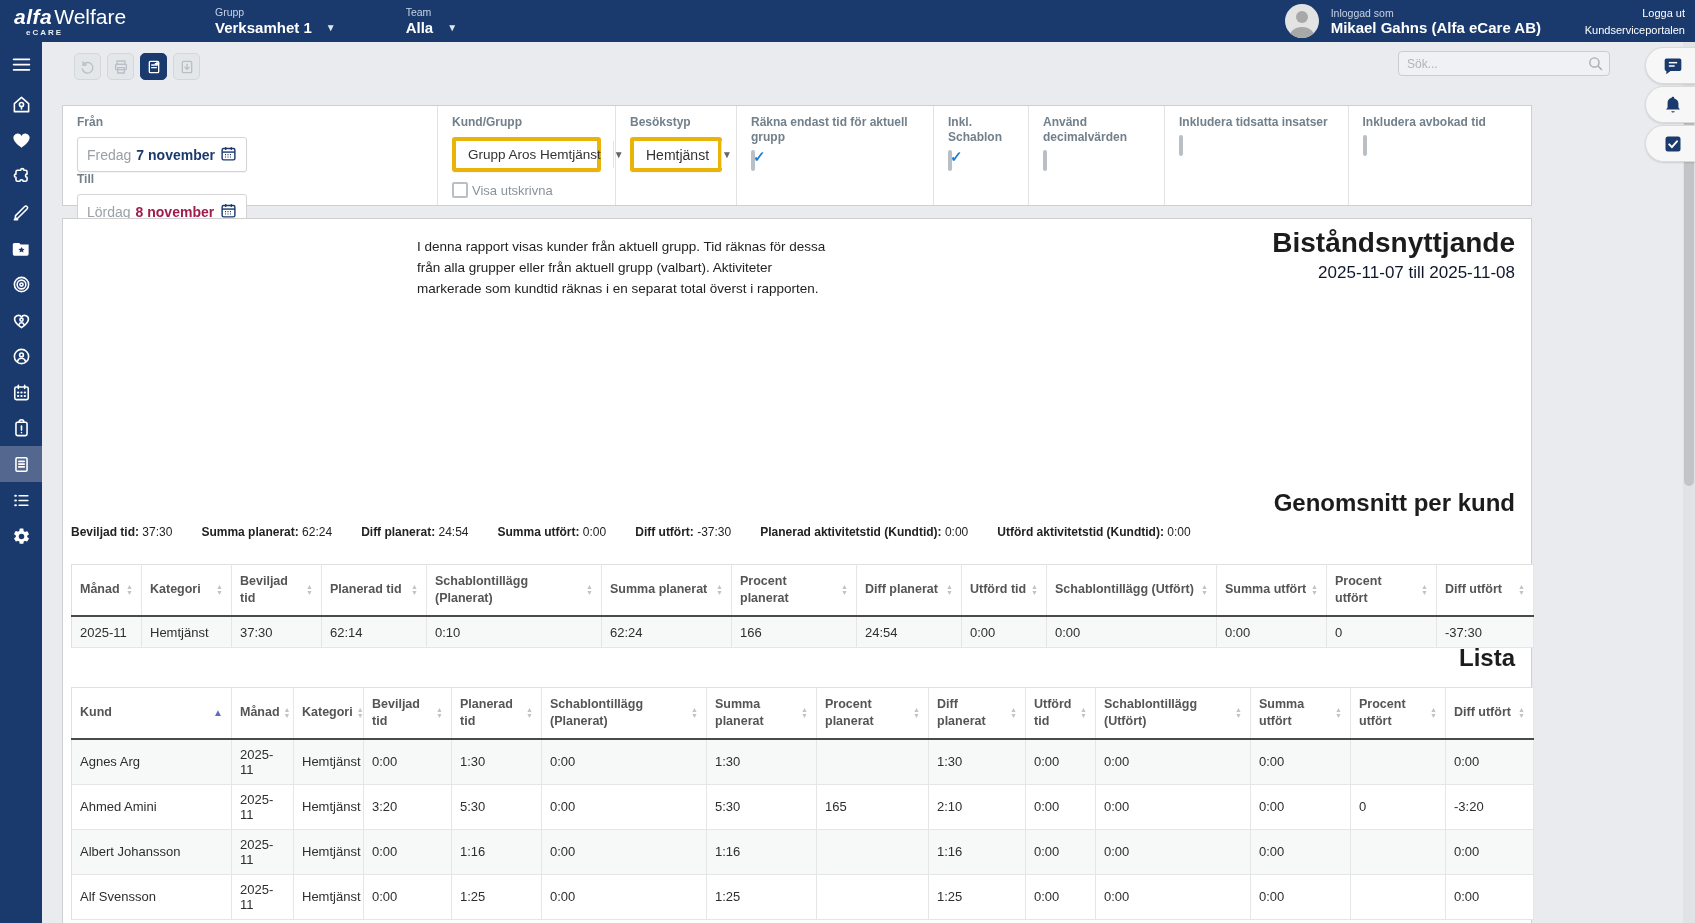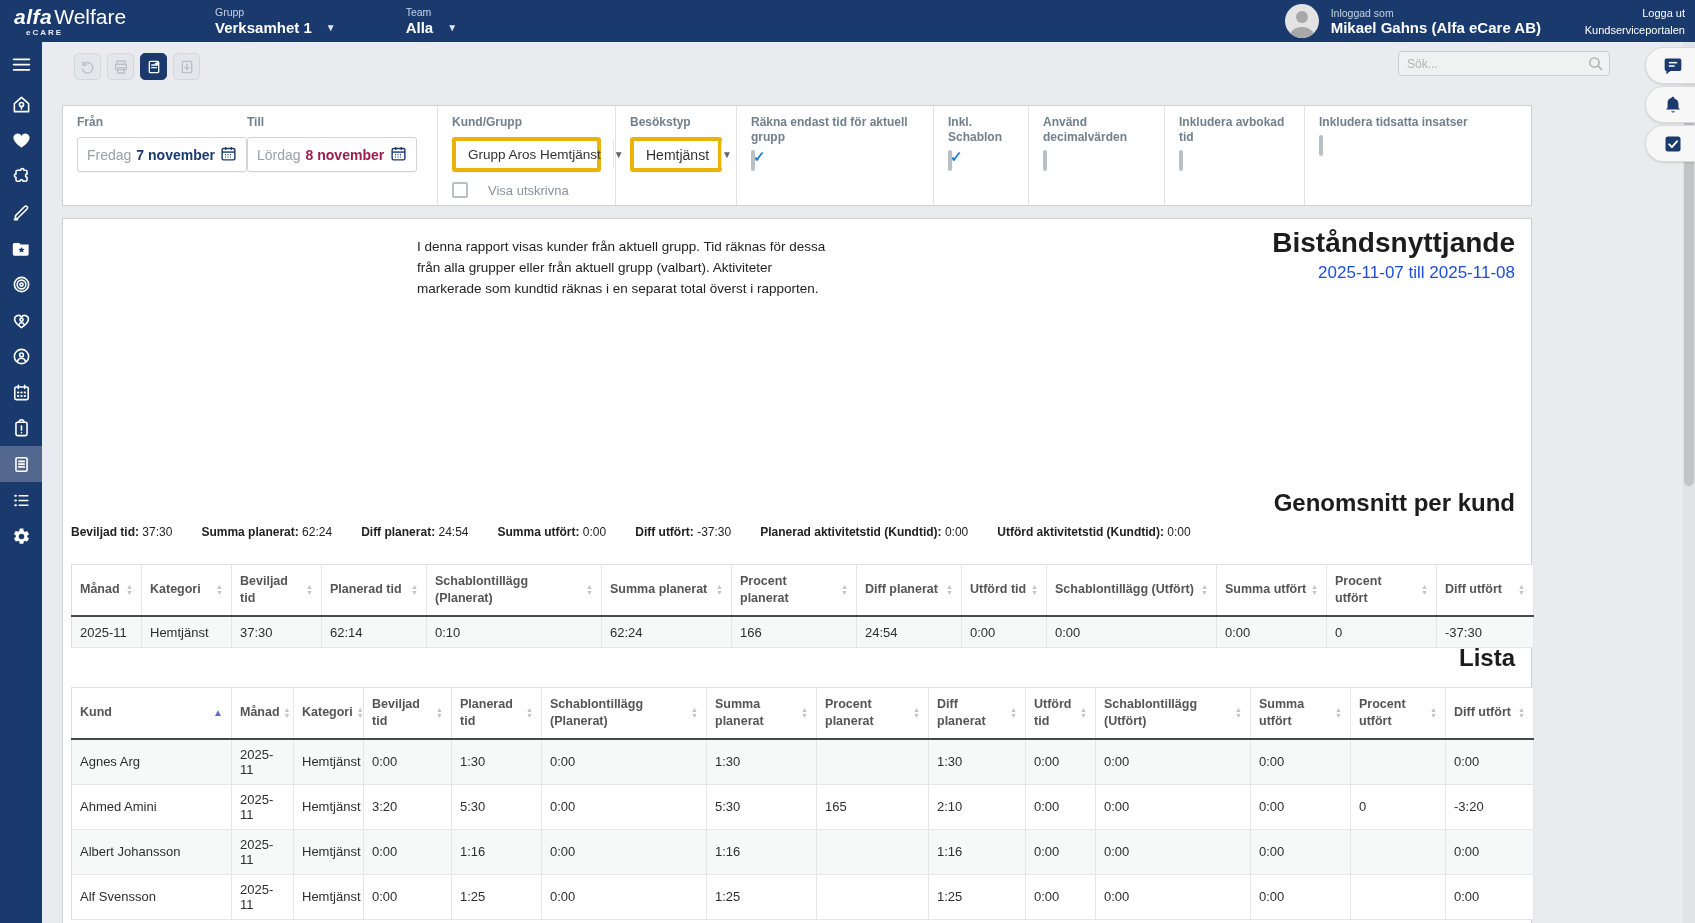--- a/index.html
+++ b/index.html
@@ -57,45 +57,45 @@
   
   .scrollbar { position:absolute; right:0; top:42px; width:12px; height:881px; background:#e2e3e5; z-index:35; }
   .scroll-thumb { position:absolute; left:1px; top:52px; width:10px; height:392px; background:#c2c4c7; border-radius:5px; }
 
   
   .filter-card { position:absolute; left:20px; top:63px; width:1470px; height:101px; background:#fff;
                  border:1px solid #cfcfcf; display:flex; }
   .f-sec { border-right:1px solid #e3e3e3; padding:9px 14px 0 14px; }
   .f-sec:last-child { border-right:none; flex:1; }
   .f-label { font-size:12px; font-weight:bold; color:#72808c; margin-bottom:7px; line-height:15px; }
-  .dates { display:flex; width:375px; }
+  .dates { display:flex; width:375px;flex-direction:column; }
   .date-group { width:170px; }
   .date-field { height:35px; border:1px solid #d4d4d4; border-radius:3px; background:#fff; display:flex;
                 align-items:center; padding:0 9px; font-size:14px; cursor:pointer; box-shadow:0 1px 1px rgba(0,0,0,.05); }
   .date-day { color:#9aa0a6; margin-right:5px; }
   .date-val { font-weight:bold; color:#1a3a6d; }
   .date-val.red { color:#9e1b4b; }
   .date-field .cal { margin-left:auto; color:#1a3a6d; }
   .select-box { height:35px; border:4px solid #eab308; border-radius:3px; background:#fff; display:flex;
                 align-items:center; font-size:14px; color:#333; cursor:pointer; box-shadow:0 1px 1px rgba(0,0,0,.05); }
   .select-text { padding:0 12px; flex:1; white-space:nowrap; }
   .select-caret { width:30px; align-self:stretch; border-left:1px solid #e3e3e3; display:flex; align-items:center;
                   justify-content:center; color:#666; font-size:10px; }
-  .chk-row { display:flex; align-items:center; gap:20px; margin-top:10px; }
+  .chk-row { display:flex; align-items:center; gap:4px; margin-top:10px; }
   .chk { width:16px; height:16px; border:2px solid #b9bfc4; border-radius:2px; background:#fff; position:relative; cursor:pointer; flex:0 0 16px; }
   .chk.checked::after { content:"✓"; position:absolute; left:0px; top:-4px; font-size:15px; font-weight:bold; color:#1d7fd4; }
   .chk-label { font-size:13px; color:#8a929a; }
   .f-chk-col .chk { margin-top:8px; }
 
   
   .report-card { position:absolute; left:20px; top:176px; width:1470px; height:800px; background:#fff;
                  border:1px solid #cfcfcf; }
   .rep-desc { position:absolute; left:354px; top:18px; width:420px; font-size:13.5px; color:#222; line-height:1.55; }
   .rep-title { position:absolute; right:16px; top:8px; font-size:28px; font-weight:bold; color:#1c1c1c; text-align:right; }
-  .rep-subtitle { position:absolute; right:16px; top:44px; font-size:17px; color:#1d4ed8; text-align:left; }
+  .rep-subtitle { position:absolute; right:16px; top:44px; font-size:17px; color:#0f172a; text-align:left; }
   .rep-h2 { position:absolute; right:16px; font-size:24px; font-weight:bold; color:#1c1c1c; text-align:right; }
   .h2-avg { top:270px; }
   .h2-lista { top:425px; }
   .summary-row { position:absolute; left:8px; top:306px; display:flex; gap:29px; }
   .sum-item { font-size:12px; color:#222; white-space:nowrap; }
   .sum-item b { font-weight:bold;text-align:center; }
 
   table { border-collapse:collapse; table-layout:fixed; background:#fff; }
   .tbl { position:absolute; left:8px; width:1462px; border:1px solid #e0e0e0; }
   .tbl-avg { top:345px; }
@@ -399,22 +399,22 @@
         <div class="f-label">Besökstyp</div>
         <div class="select-box">
           <span class="select-text">Hemtjänst</span>
           <span class="select-caret">▼</span>
         </div>
       </div>
 
     <div class="f-sec f-chk-col" style="width: 197px;"><div class="f-label">Räkna endast tid för aktuell grupp</div><span class="chk checked"></span></div>
         <div class="f-sec f-chk-col" style="width: 95px;"><div class="f-label">Inkl. Schablon</div><span class="chk checked"></span></div>
         <div class="f-sec f-chk-col" style="width: 136px;"><div class="f-label">Använd decimalvärden</div><span class="chk"></span></div>
+        <div class="f-sec f-chk-col" style="flex: 1 1 0%;"><div class="f-label">Inkludera tidsatta insatser</div><span class="chk"></span></div>
         <div class="f-sec f-chk-col" style="width: 140px;"><div class="f-label">Inkludera avbokad tid</div><span class="chk"></span></div>
-        <div class="f-sec f-chk-col" style="flex: 1 1 0%;"><div class="f-label">Inkludera tidsatta insatser</div><span class="chk"></span></div>
       </section>
 
     <section class="report-card">
       <div class="rep-desc">I denna rapport visas kunder från aktuell grupp. Tid räknas för dessa från alla grupper eller från aktuell grupp (valbart). Aktiviteter markerade som kundtid räknas i en separat total överst i rapporten.</div>
       <div class="rep-title">Biståndsnyttjande</div>
       <div class="rep-subtitle">2025-11-07 till 2025-11-08</div>
       <div class="rep-h2 h2-avg">Genomsnitt per kund</div>
       <div class="summary-row" id="summary-row">
           <span class="sum-item"><b>Beviljad tid:</b> 37:30</span>
           <span class="sum-item"><b>Summa planerat:</b> 62:24</span>

